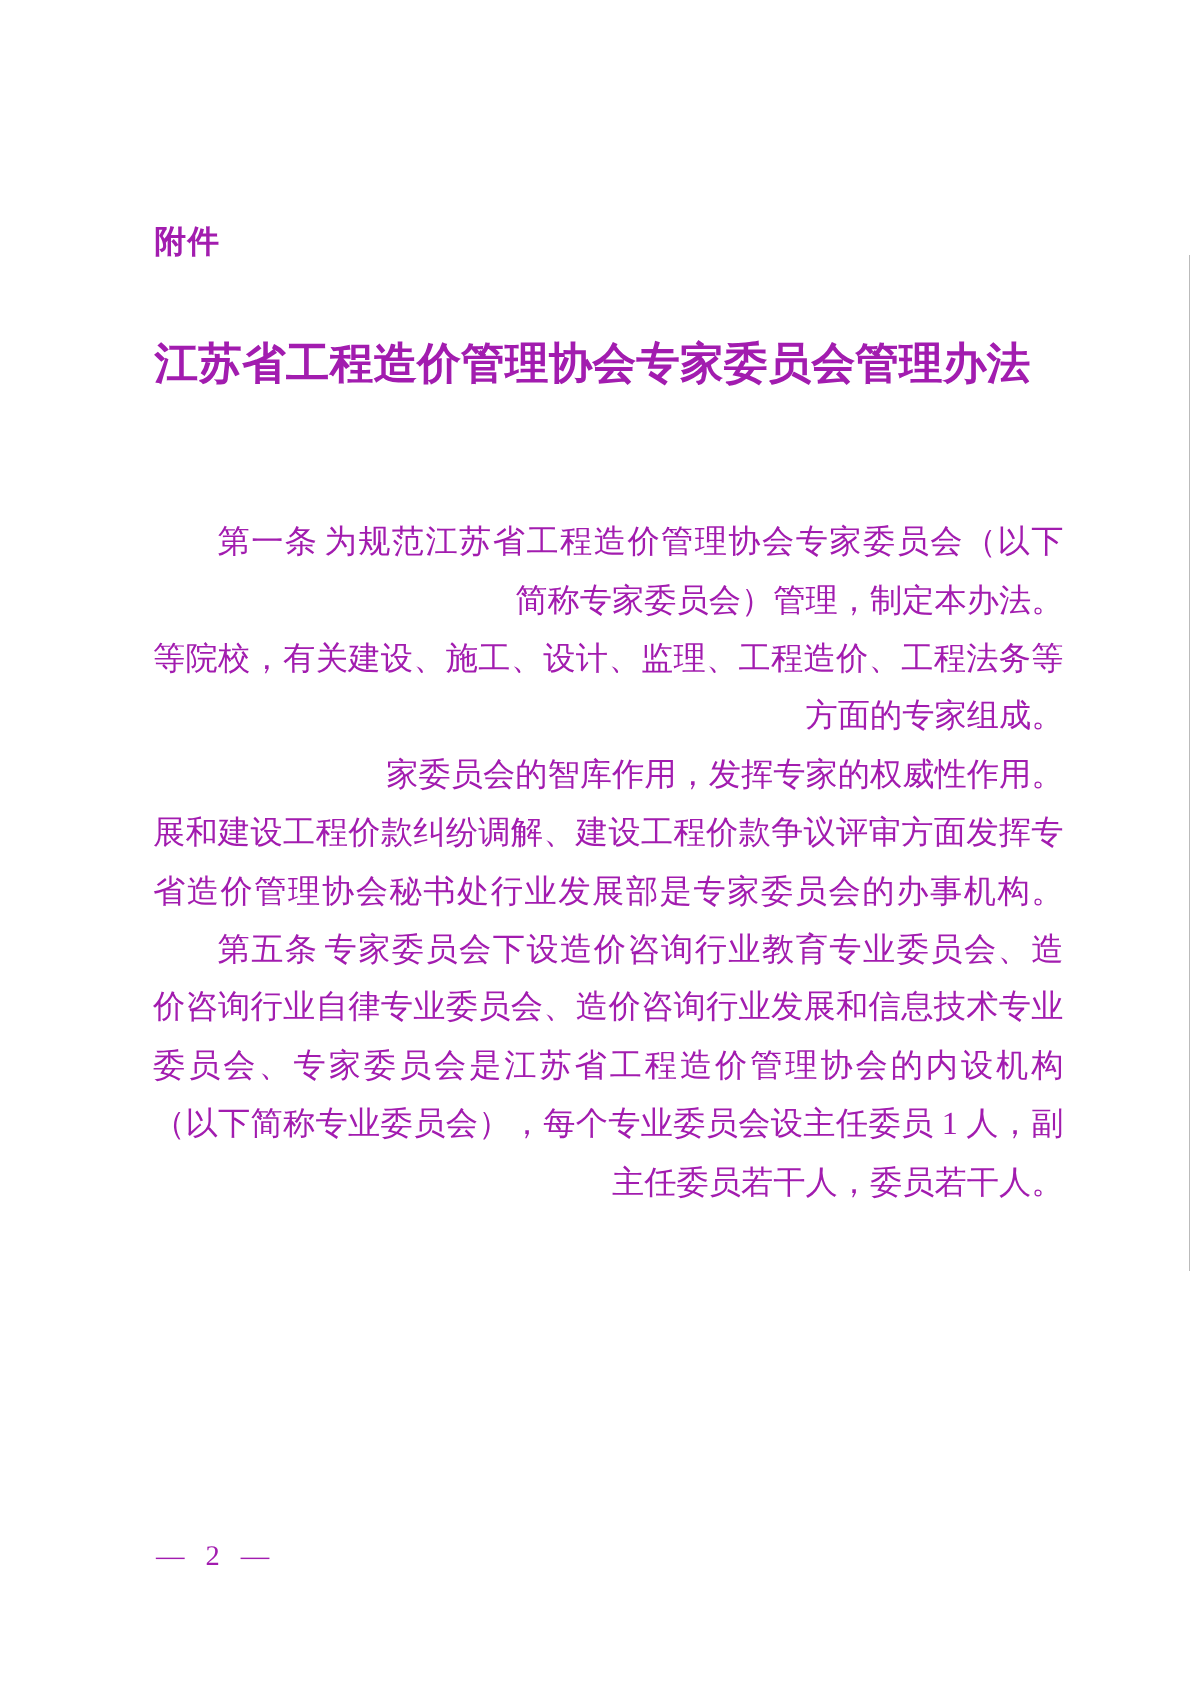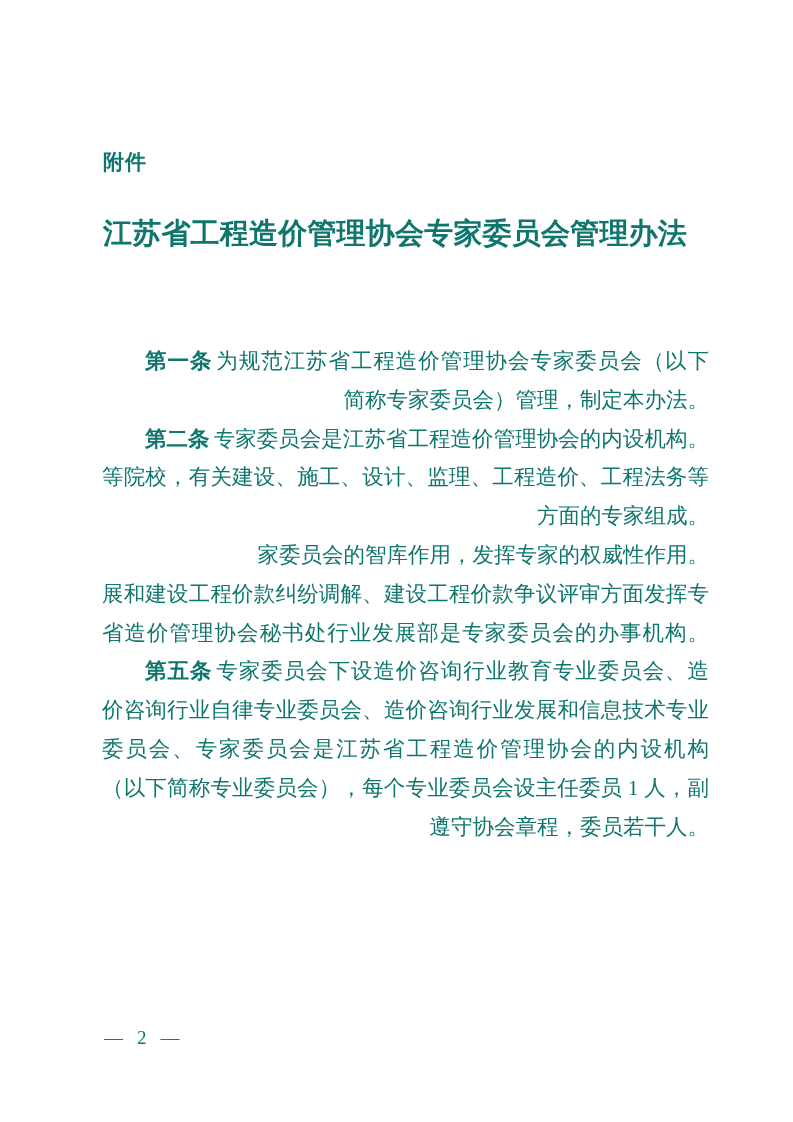--- a/index.html
+++ b/index.html
@@ -1,72 +1,71 @@
 <!DOCTYPE html>
 <html><head>
 <meta charset="utf-8">
 <style>
   html,body{margin:0;padding:0;background:#888;}
   .page{
     position:relative;
     width:793px;height:1122px;
     background:#ffffff;
-    color:#0f766e;
+    color:#a21caf;
     font-family:"Liberation Serif","DejaVu Serif",serif;
     overflow:hidden;
     margin:0 auto;
   }
   .attachment{
     position:absolute;left:103px;top:149px;
     font-family:"Liberation Sans","DejaVu Sans",sans-serif;
     font-size:21px;font-weight:bold;line-height:26px;
     letter-spacing:1px;
   }
   .title{
-    position:absolute;left:103px;top:216px;
+    position:absolute;left:103px;top:226px;
     margin:0;width:578px;
     font-size:29px;font-weight:bold;line-height:34px;
     letter-spacing:0.2px;white-space:nowrap;
   }
   .body{
     position:absolute;left:102px;top:342px;width:607px;
     font-size:21.5px;line-height:38.8px;
   }
   .line{height:38.8px;text-align:right;}
   .line.fill{text-align:justify;text-align-last:justify;-moz-text-align-last:justify;}
   .line.first{padding-left:43px;}
-  .term{font-weight:bold;margin-right:4px;}
+  .term{font-weight:normal;margin-right:4px;}
   .footer{
     position:absolute;left:104px;top:1028px;
     display:flex;align-items:center;gap:14px;
     font-size:19px;line-height:20px;
   }
 </style>
 </head>
 <body>
 
 <div class="page">
   <div class="attachment">附件</div>
 
   <h1 class="title">江苏省工程造价管理协会专家委员会管理办法</h1>
 
   <div class="body" id="articles">
       <div class="line fill first"><b class="term">第一条</b><span>为规范江苏省工程造价管理协会专家委员会（以下</span></div>
       <div class="line"><span>简称专家委员会）管理，制定本办法。</span></div>
-      <div class="line fill first"><b class="term">第二条</b><span>专家委员会是江苏省工程造价管理协会的内设机构。</span></div>
       <div class="line fill"><span>等院校，有关建设、施工、设计、监理、工程造价、工程法务等</span></div>
       <div class="line"><span>方面的专家组成。</span></div>
       <div class="line"><span>家委员会的智库作用，发挥专家的权威性作用。</span></div>
       <div class="line fill"><span>展和建设工程价款纠纷调解、建设工程价款争议评审方面发挥专</span></div>
       <div class="line fill"><span>省造价管理协会秘书处行业发展部是专家委员会的办事机构。</span></div>
       <div class="line fill first"><b class="term">第五条</b><span>专家委员会下设造价咨询行业教育专业委员会、造</span></div>
       <div class="line fill"><span>价咨询行业自律专业委员会、造价咨询行业发展和信息技术专业</span></div>
       <div class="line fill"><span>委员会、专家委员会是江苏省工程造价管理协会的内设机构</span></div>
       <div class="line fill"><span>（以下简称专业委员会），每个专业委员会设主任委员 1 人，副</span></div>
-      <div class="line"><span>遵守协会章程，委员若干人。</span></div>
+      <div class="line"><span>主任委员若干人，委员若干人。</span></div>
     </div>
 
   <div class="footer">
     <span>—</span>
     <span>2</span>
     <span>—</span>
   </div>
 </div>
 
 </body></html>

